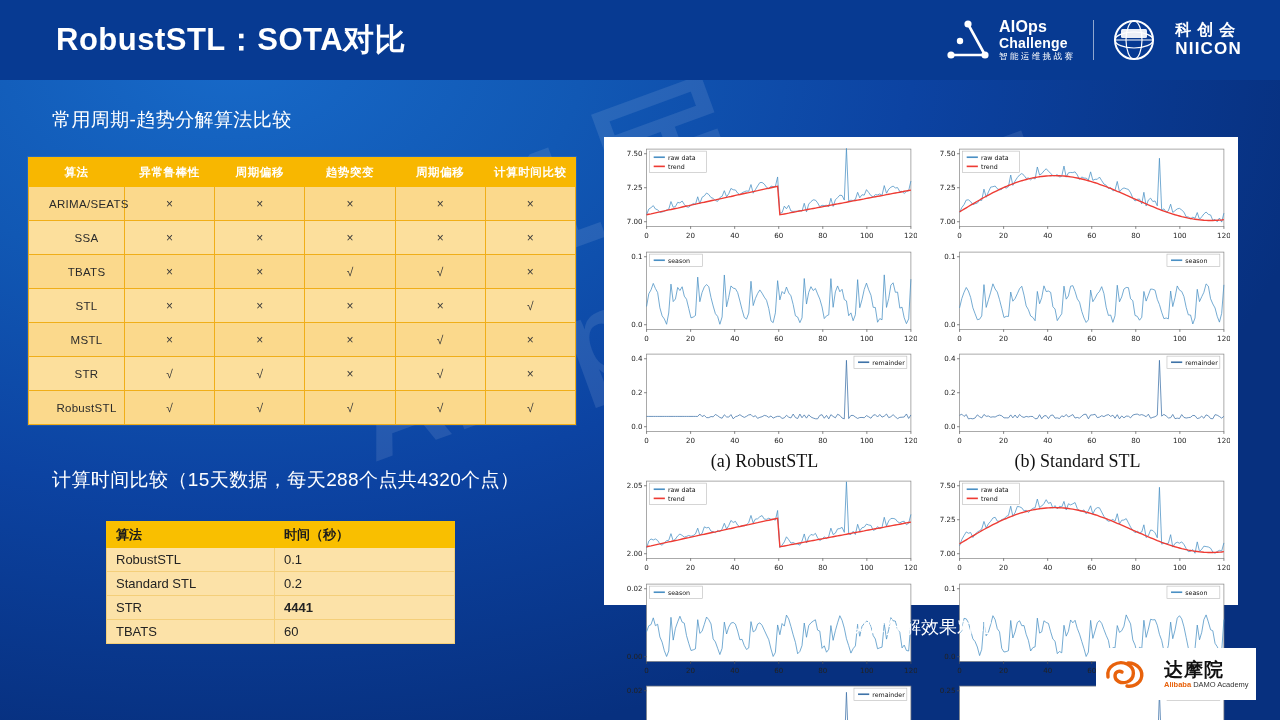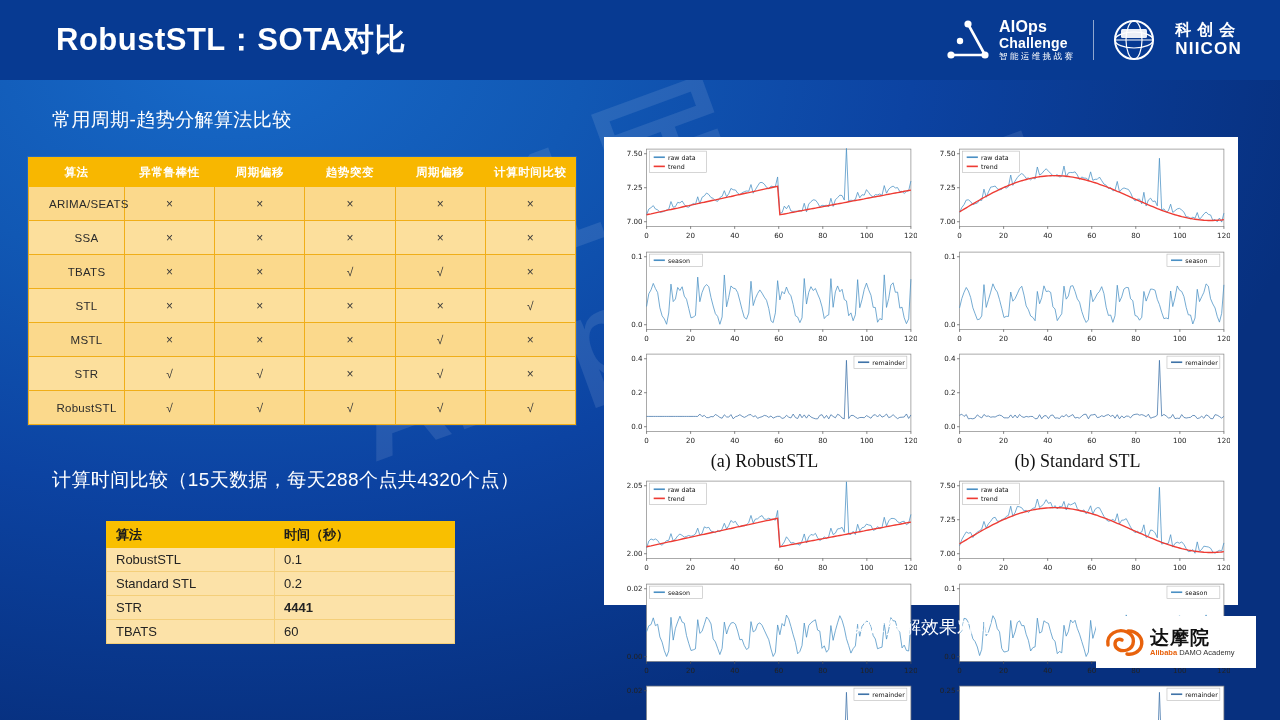--- a/index.html
+++ b/index.html
@@ -177,24 +177,24 @@
     width: 634px;
     text-align: center;
     color: #ffffff;
     font-size: 18px;
     z-index: 4;
   }
 
   
   #damo-logo {
     position: absolute;
-    left: 1096px; top: 616px;
+    left: 1096px; top: 648px;
     width: 160px; height: 52px;
     background: #ffffff;
-    display: flex; align-items: center; gap: 2px;
+    display: flex; align-items: center; gap: 16px;
     padding: 4px 6px;
     z-index: 5;
   }
   .damo-mark { width: 46px; height: 34px; flex: none; }
   .damo-text { line-height: 1.0; }
   .damo-cn { font-size: 19px; font-weight: 700; color: #111; letter-spacing: 1px;
              font-family: "DejaVu Sans", sans-serif; }
   .damo-en { font-size: 7.5px; color: #333; margin-top: 2px; white-space: nowrap; }
   .damo-en b { color: #e8620c; }
 </style>

